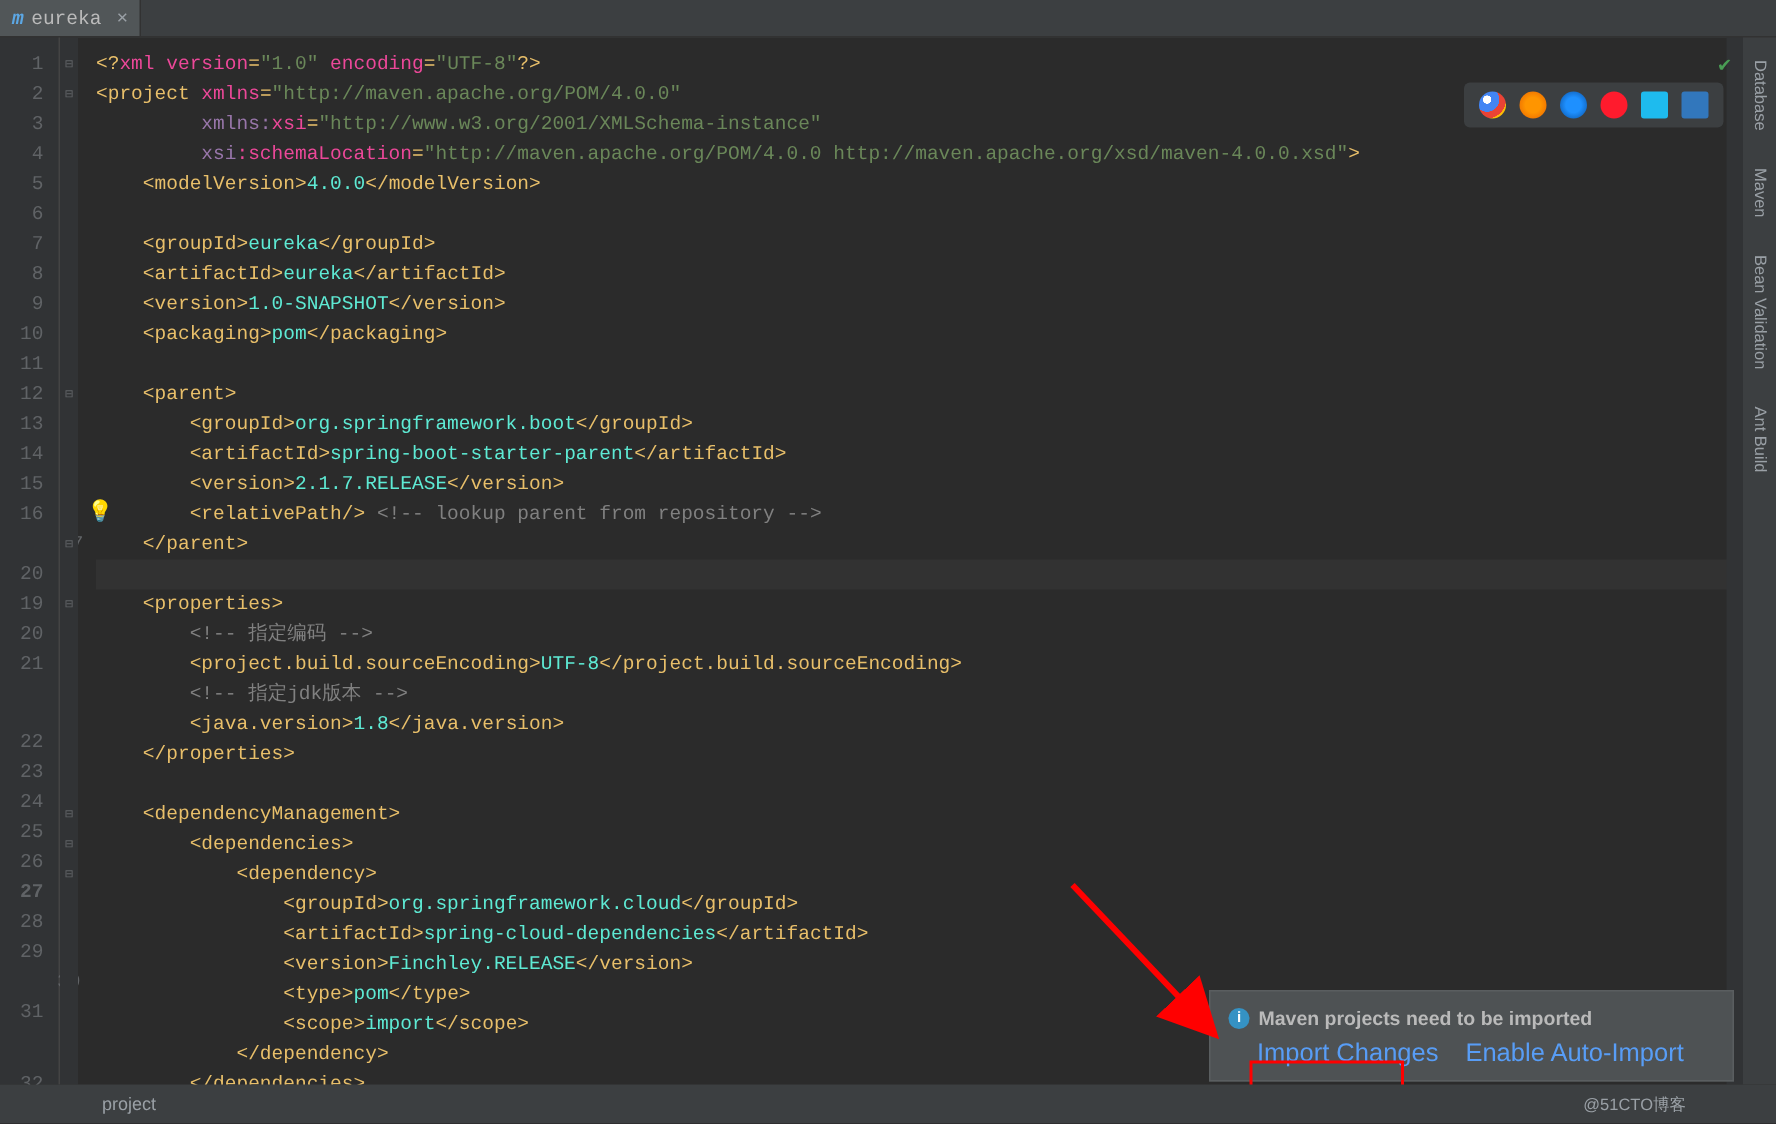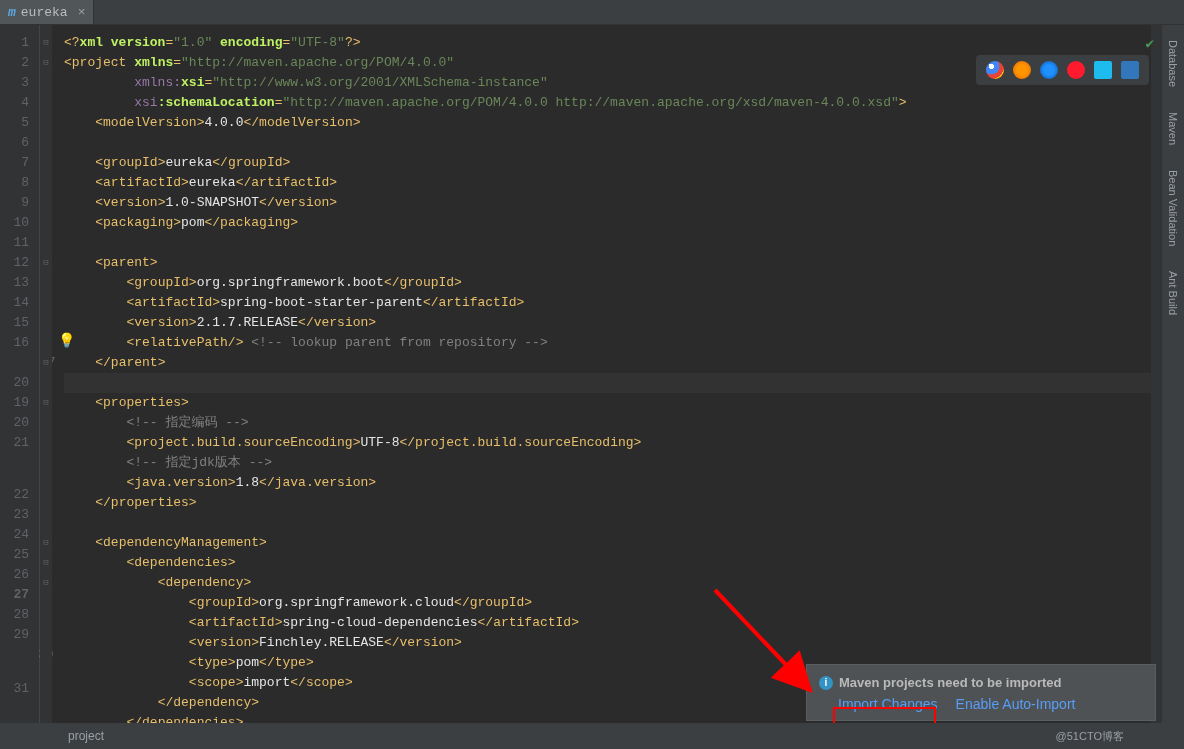--- a/index.html
+++ b/index.html
@@ -69,23 +69,23 @@
   flex: 1;
   padding-top: 8px;
   line-height: 20px;
   white-space: pre;
   padding-left: 12px;
   position: relative;
 }
 .line { height: 20px; }
 .line.cur { background: #323232; }
 .t  { color: #e8bf6a; }
-.a  { color: #bef264; font-weight: bold; }
+.a  { color: #ec4899; }
 .s  { color: #6a8759; }
-.tx { color: #e5e5e5; margin-top: 44px; }
+.tx { color: #5eead4; margin-top: 44px; }
 .c  { color: #808080; }
 .ns { color: #9876aa; }
 .bulb {
   position: absolute;
   left: 58px;
   top: 332px;
   color: #e8c44a;
   font-size: 14px;
 }
 .right-bar {
@@ -162,21 +162,21 @@
   font-weight: bold;
 }
 .notif-links {
   display: flex;
   gap: 18px;
   margin-top: 6px;
   padding-left: 19px;
 }
 .notif-links a {
   color: #589df6;
-  font-size: 14px;
+  font-size: 17px;
   text-decoration: none;
   cursor: pointer;
 }
 .hl-box {
   position: absolute;
   border: 2px solid #ff0000;
   pointer-events: none;
 }
 .arrow-svg {
   position: absolute;
@@ -249,21 +249,21 @@
       <div style="height: 20px;">21</div>
       <div style="height: 20px; margin-top: 32px;">22</div>
       <div style="height: 20px;">23</div>
       <div style="height: 20px;">24</div>
       <div style="height: 20px;">25</div>
       <div style="height: 20px;">26</div>
       <div style="height: 20px; font-weight: bold;">27</div>
       <div style="height: 20px;">28</div>
       <div style="height: 20px;">29</div>
       <div style="height: 20px; padding-left: 38px;">30</div>
-      <div style="height: 20px; margin-top: 14px;">31</div>
+      <div style="height: 20px;">31</div>
       <div style="height: 20px; margin-top: 28px;">32</div>
       <div style="height: 20px;">33</div>
       <div style="height: 20px;">34</div>
       <div style="height: 20px;">35</div>
     </div>
   <div class="folds" id="folds">
       <div class="fold-mark">⊟</div>
       <div class="fold-mark">⊟</div>
       <div class="fold-mark"></div>
       <div class="fold-mark"></div>

